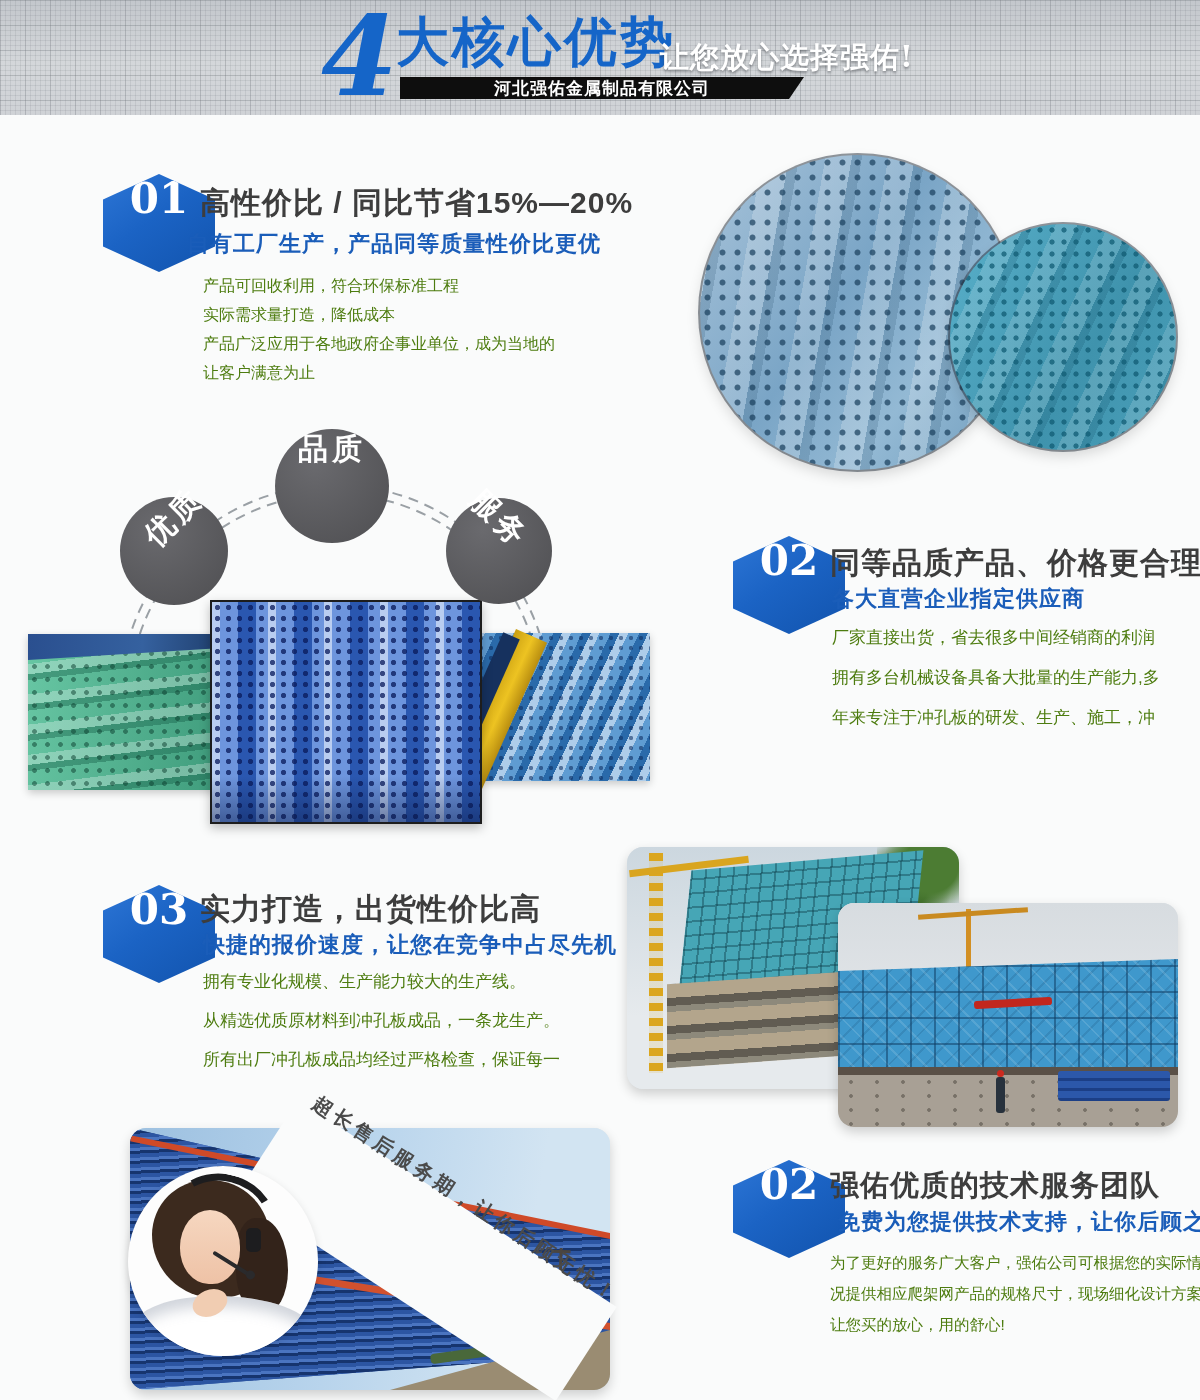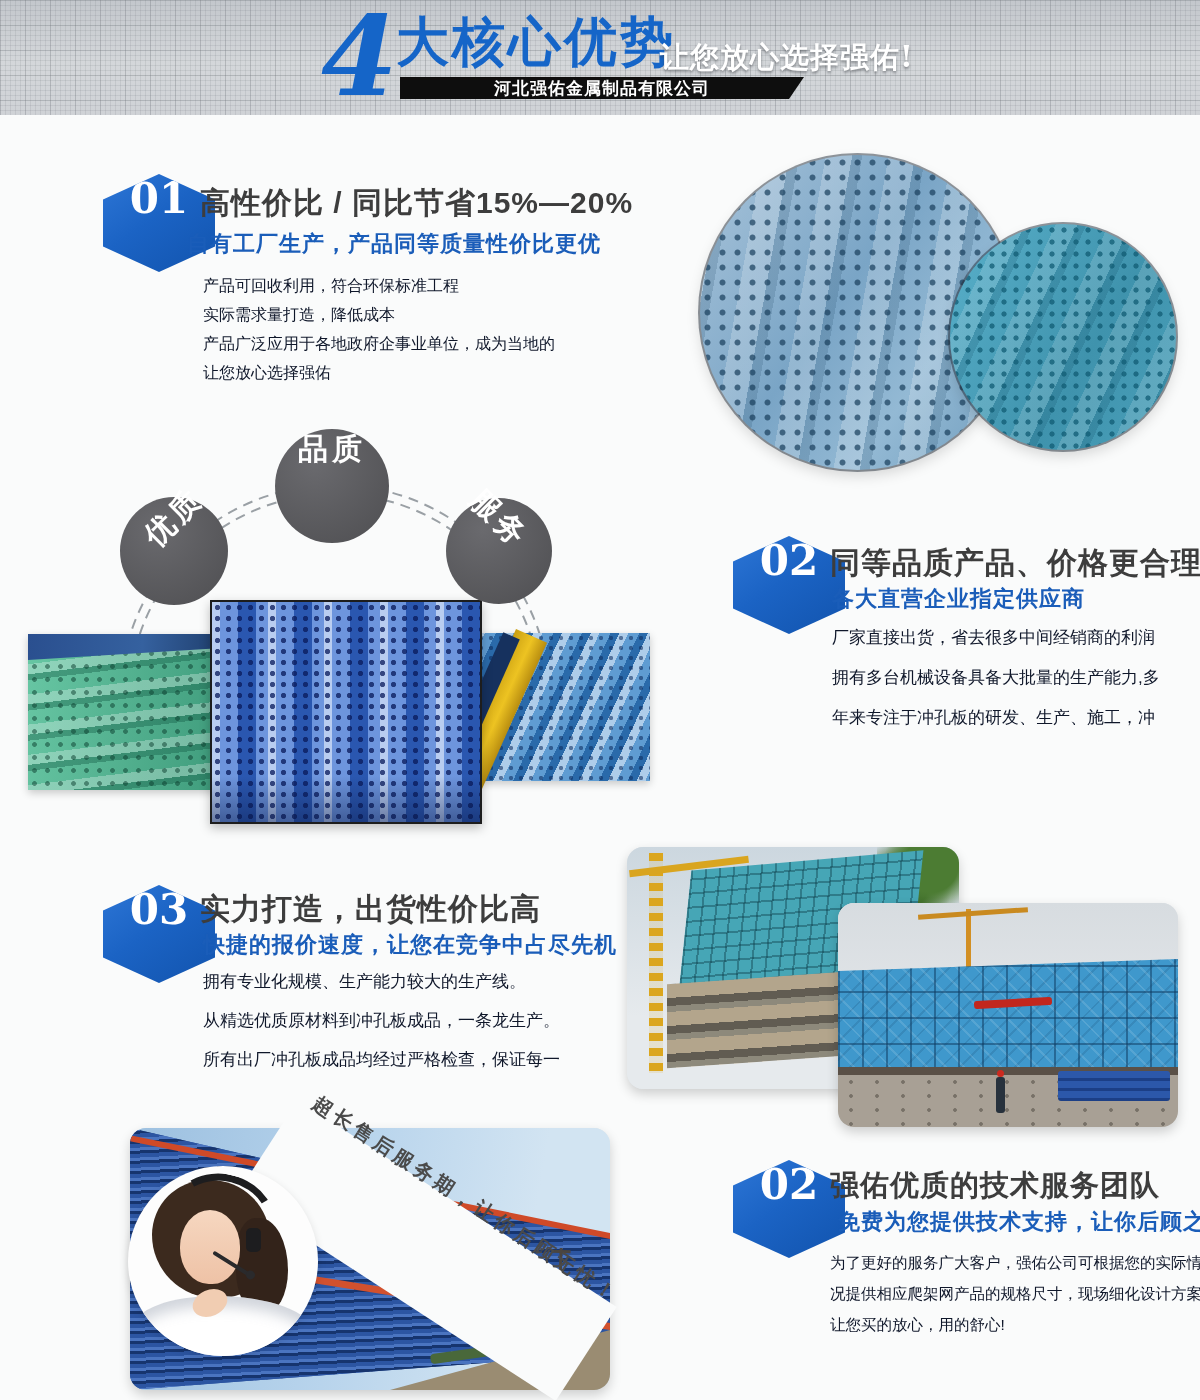--- a/index.html
+++ b/index.html
@@ -30,21 +30,21 @@
 
   
   .hex{width:112px;height:98px;clip-path:polygon(50% 0,100% 26%,100% 74%,50% 100%,0 74%,0 26%);
        background:linear-gradient(145deg,#2d76d6 0%,#1b63c4 45%,#1254ae 100%);
        display:flex;align-items:flex-start;justify-content:center;}
   .hex span{color:#fff;font-family:"DejaVu Serif",serif;font-weight:bold;font-size:42px;}
 
   .sec-title{font-size:30px;font-weight:bold;color:#3d3d3d;letter-spacing:1px;white-space:nowrap;}
   .sec-sub{font-family:"DejaVu Serif",serif;font-size:22px;font-weight:bold;color:#1a5db9;
            letter-spacing:1px;white-space:nowrap;}
-  .sec-body p{margin:0;font-size:16px;color:#0f172a;white-space:nowrap;}
+  .sec-body p{margin:0;font-size:16px;color:#4d7c0f;white-space:nowrap;}
   .lh29 p{line-height:29px;}
   .lh40 p{line-height:40px;font-size:17px;}
   .lh39 p{line-height:39px;font-size:17px;}
   .lh31 p{line-height:31px;font-size:15.5px;}
 
   
   .panel-circle{border-radius:50%;box-shadow:0 0 0 2px rgba(38,48,60,.5), 0 6px 14px rgba(0,0,0,.15);}
   .pc-large{left:700px;top:155px;width:315px;height:315px;
     background-color:#86accc;
     background-image:
@@ -213,21 +213,21 @@
 
   <div class="abs hex" style="left:103px;top:174px;">
     <span>01</span>
   </div>
   <div class="abs sec-title" style="left:200px;top:183px;">高性价比 / 同比节省15%—20%</div>
   <div class="abs sec-sub" style="left:187px;top:229px;">自有工厂生产，产品同等质量性价比更优</div>
   <div class="abs sec-body lh29" style="left:203px;top:271px;">
     <p>产品可回收利用，符合环保标准工程</p>
     <p>实际需求量打造，降低成本</p>
     <p>产品广泛应用于各地政府企事业单位，成为当地的</p>
-    <p>让您放心选择强佑</p>
+    <p>让客户满意为止</p>
   </div>
 
   <div class="abs panel-circle pc-large"></div>
   <div class="abs panel-circle pc-small"></div>
 
   <svg class="abs arc-svg" width="570" height="215" viewBox="0 0 570 215">
     <circle cx="285" cy="278" r="206" fill="none" stroke="#9aa0a5" stroke-width="2" stroke-dasharray="10 7"></circle>
     <circle cx="285" cy="278" r="215" fill="none" stroke="#9aa0a5" stroke-width="2" stroke-dasharray="10 7"></circle>
   </svg>
   <div class="abs vcircle vc-1">

